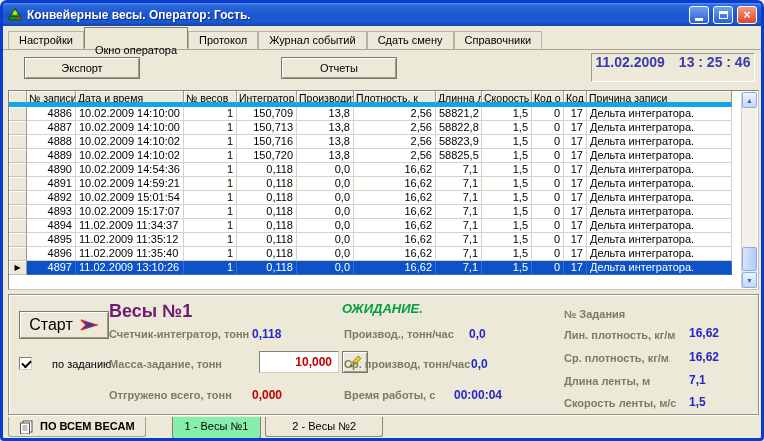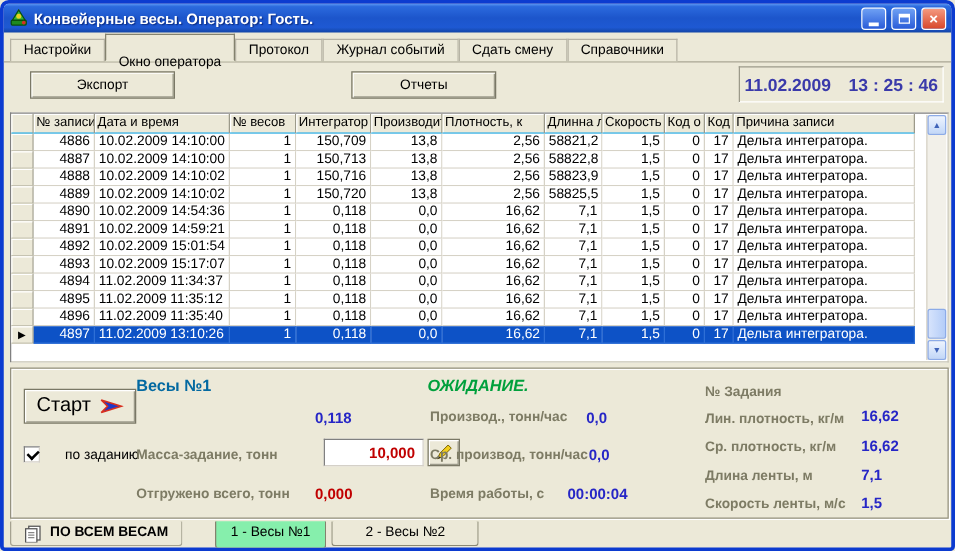--- a/index.html
+++ b/index.html
@@ -15,25 +15,25 @@
   .btn-blue{background:linear-gradient(#6ea0f4,#2a5cd8)}
   .btn-close{background:linear-gradient(#f49a80,#d8472b);font-size:12px;font-weight:bold;line-height:1}
   .min-glyph{width:8px;height:3px;background:#fff;margin-top:9px}
   .max-glyph{width:9px;height:8px;border:1px solid #fff;border-top:3px solid #fff}
   
   .menutabs{position:absolute;left:0;top:24px;right:0;height:23px;display:flex;align-items:flex-end;border-bottom:1px solid #a9a694;padding-left:5px;background:#ece9d8}
   .mtab{height:18px;padding:2px 10px 0;font-size:11px;color:#000;background:#ece9d8;border:1px solid #b6b3a4;border-bottom:none;white-space:nowrap}
   .mtab.active{height:22px;padding-top:16px;border:1px solid #84826e;border-bottom:1px solid #ece9d8;font-weight:normal}
   
   .push-btn{position:absolute;height:22px;background:#ece9d8;border:1px solid #7a7866;box-shadow:inset 1px 1px 0 #fff,inset -1px -1px 0 #9c9a8a;font-size:11px;display:flex;align-items:center;justify-content:center;color:#000}
-  .datetime{position:absolute;left:588px;top:50px;width:164px;height:29px;border:1px solid;border-color:#9c9a8a #fff #fff #9c9a8a;background:#ece9d8;display:flex;align-items:center;justify-content:center;gap:14px;color:#3a3aaa;font-size:14px;font-weight:bold;white-space:nowrap}
+  .datetime{position:absolute;left:588px;top:50px;width:164px;height:29px;border:1px solid;border-color:#9c9a8a #fff #fff #9c9a8a;background:#ece9d8;display:flex;align-items:flex-start;justify-content:center;gap:14px;color:#3a3aaa;font-size:14px;font-weight:bold;white-space:nowrap}
   
   .grid{position:absolute;left:5px;top:87px;width:751px;height:200px;background:#fff;border:1px solid;border-color:#808080 #c8c5b5 #c8c5b5 #808080;overflow:hidden}
   .ghead{display:flex;height:16px;width:733px}
-  .hc{flex:none;background:#ece9d8;border-right:1px solid #9c9a8a;border-bottom:1px solid #0ea5e9;box-shadow:inset 1px 1px 0 #fff;font-size:10.5px;line-height:14px;padding:0 2px;overflow:hidden;white-space:nowrap;color:#000}
+  .hc{flex:none;background:#ece9d8;border-right:1px solid #9c9a8a;border-bottom:5px solid #0ea5e9;box-shadow:inset 1px 1px 0 #fff;font-size:10.5px;line-height:14px;padding:0 2px;overflow:hidden;white-space:nowrap;color:#000}
   .sel{width:18px}
   .c0{width:49px}.c1{width:108px}.c2{width:53px}.c3{width:60px}.c4{width:57px}.c5{width:82px}
   .c6{width:46px}.c7{width:50px}.c8{width:32px}.c9{width:23px}.c10{width:145px}
   .grow{display:flex;height:14px;width:733px}
   .bc{flex:none;font-size:11px;line-height:13px;padding:0 3px;border-right:1px solid #d6d2c6;border-bottom:1px solid #d6d2c6;overflow:hidden;white-space:nowrap;color:#000;background:#fff}
   .num{text-align:right}
   .selcell{flex:none;width:18px;background:#ece9d8;border-right:1px solid #9c9a8a;border-bottom:1px solid #c6c3b2;box-shadow:inset 1px 1px 0 #fff;font-size:8px;line-height:13px;text-align:center;color:#000}
   .grow.selected .bc{background:#0d52c6;color:#fff;border-color:#2e6fd6}
   
   .vscroll{position:absolute;top:1px;right:1px;width:16px;bottom:1px;background:#f2f0e9;border-left:1px solid #d6d2c6}
@@ -42,21 +42,21 @@
   .sthumb{position:absolute;left:0;width:15px;height:24px;bottom:17px;background:linear-gradient(90deg,#d6e3fc,#b4cdf8);border:1px solid #8cabe8;border-radius:2px}
   
   .panel{position:absolute;left:5px;top:291px;width:751px;height:121px;border:1px solid #94917f;box-shadow:inset 1px 1px 0 #fff,1px 1px 0 #fff;background:#ece9d8}
   .start-btn{position:absolute;left:10px;top:16px;width:90px;height:28px;background:#ece9d8;border:1px solid #7a7866;box-shadow:inset 1px 1px 0 #fff,inset -1px -1px 0 #9c9a8a;display:flex;align-items:center;justify-content:center;gap:6px;font-size:16px;color:#000}
   .checkbox-row{position:absolute;left:10px;top:62px;display:flex;align-items:center;gap:20px;font-size:11px;color:#000}
   .cbox{width:13px;height:13px;background:#fff;border:1px solid;border-color:#808080 #d4d0c8 #d4d0c8 #808080;position:relative;flex:none}
   .cbox::after{content:"";position:absolute;left:2px;top:2px;width:7px;height:4px;border-left:2px solid #000;border-bottom:2px solid #000;transform:rotate(-45deg)}
   .lbl{position:absolute;font-size:11px;font-weight:bold;color:#7d7b64;white-space:nowrap}
   .val{position:absolute;font-size:12px;font-weight:bold;color:#2626c6;white-space:nowrap}
   .val.red{color:#c00000}
-  .scale-title{position:absolute;left:100px;top:6px;font-size:13px;font-weight:bold;color:#0369a1;white-space:nowrap}
+  .scale-title{position:absolute;left:100px;top:6px;font-size:18px;font-weight:bold;color:#701a75;white-space:nowrap}
   .status{position:absolute;left:333px;top:6px;font-size:13px;font-weight:bold;font-style:italic;color:#00a03c;white-space:nowrap}
   .mass-input{position:absolute;left:250px;top:56px;width:80px;height:22px;background:#fff;border:1px solid;border-color:#808080 #d4d0c8 #d4d0c8 #808080;color:#c00000;font-size:12px;font-weight:bold;text-align:right;padding-right:6px}
   .pencil-btn{position:absolute;left:333px;top:56px;width:26px;height:22px;background:#ece9d8;border:1px solid #7a7866;box-shadow:inset 1px 1px 0 #fff,inset -1px -1px 0 #9c9a8a;display:flex;align-items:center;justify-content:center}
   
   .bottomtabs{position:absolute;left:5px;top:414px;right:5px;height:23px;display:flex;align-items:flex-start}
   .btab{height:20px;padding:3px 10px 0;font-size:11px;color:#000;background:#ece9d8;border:1px solid #8a8874;border-top:none;border-radius:0 0 3px 3px;display:flex;align-items:flex-start;gap:6px;white-space:nowrap}
   .btab.bold{font-weight:bold;border-color:#a5a290}
   .btab.active{height:22px;background:#86efac;margin:0 4px 0 26px;padding:3px 12px 0;border-color:#84826e}
   .btab.t3{padding:3px 26px 0}
   svg{display:block}
@@ -306,20 +306,21 @@
     </button>
 
     <div class="checkbox-row">
       <span class="cbox"></span>
       <span>по заданию</span>
     </div>
 
     <span class="scale-title">Весы №1</span>
     <span class="status">ОЖИДАНИЕ.</span>
 
+    <span class="lbl" style="left:100px;top:33px">Счетчик-интегратор, тонн</span>
     <span class="val" style="left:243px;top:32px">0,118</span>
 
     <span class="lbl" style="left:100px;top:63px">Масса-задание, тонн</span>
     <input class="mass-input" value="10,000" style="">
     <span class="pencil-btn">
       <span>
         <svg width="16" height="16" viewBox="0 0 16 16">
           <polygon points="3,13 5,8.5 11.5,2 14,4.5 7.5,11" fill="#f2ce1d" stroke="#7a6200" stroke-width="0.8"></polygon>
           <polygon points="3,13 5.6,12.4 3.6,10.4" fill="#222"></polygon>
         </svg>

